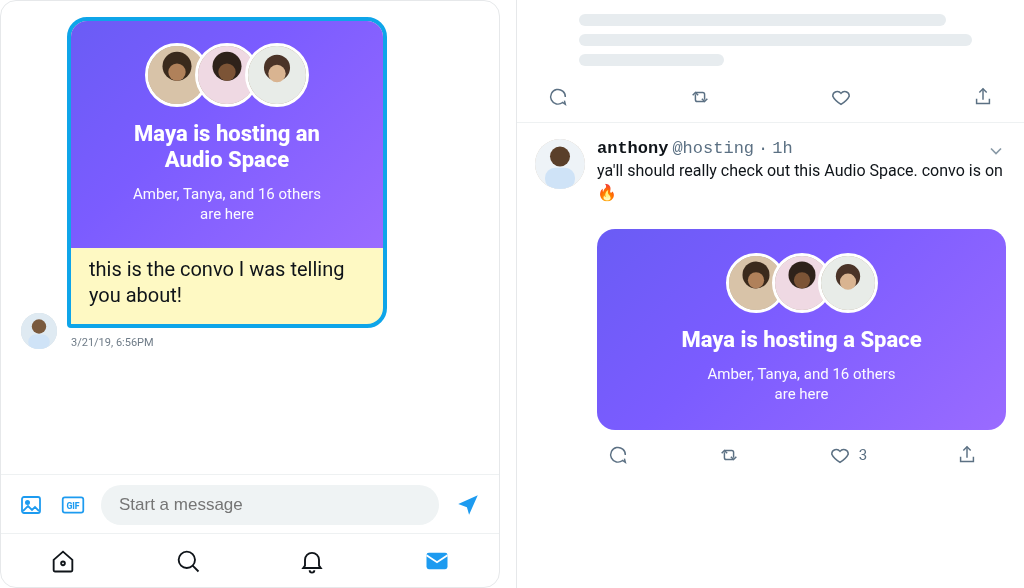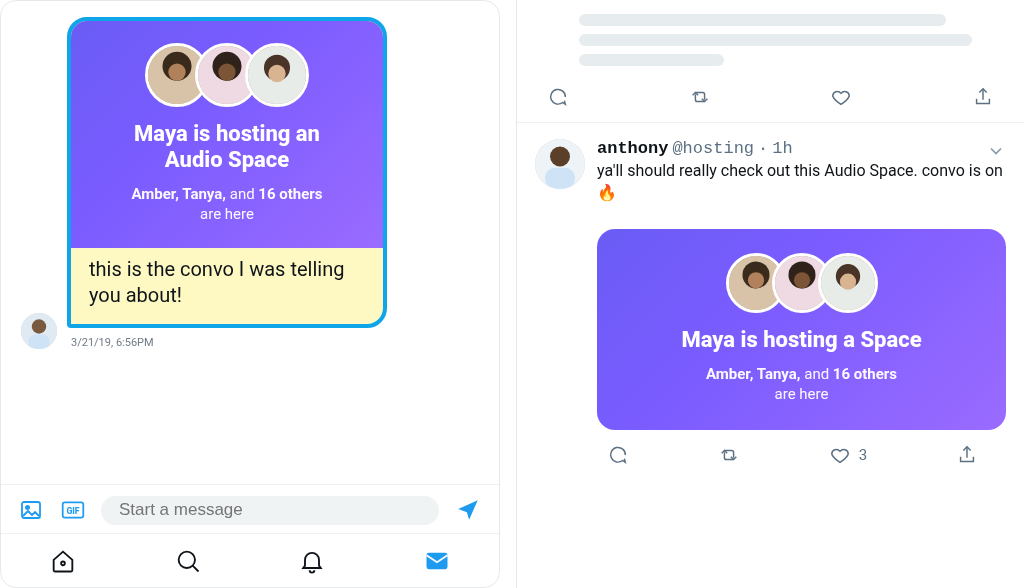--- a/index.html
+++ b/index.html
@@ -14,27 +14,27 @@
   .dm-scroll { flex:1; padding:16px 20px 6px 20px; position:relative; }
   .msg-group { position:relative; padding-left:46px; }
   .msg-avatar { position:absolute; left:0; bottom:0; width:36px; height:36px; border-radius:50%; overflow:hidden; background:#cfd9e0; }
   .bubble { background:#fef9c3; border:4px solid #0ea5e9; border-radius:20px 20px 20px 4px; overflow:hidden; max-width:320px; }
   .space-card { background:linear-gradient(135deg,#6a5cf5 0%,#7b5cff 40%,#9a6bff 100%); color:#fff; padding:22px 22px 24px 22px; text-align:center; }
   .avatar-row { display:flex; justify-content:center; margin-bottom:14px; }
   .avatar-row .av { width:64px; height:64px; border-radius:50%; border:3px solid #fff; background:#b8a890; margin-left:-14px; overflow:hidden; }
   .avatar-row .av:first-child { margin-left:0; }
   .space-title { font-size:22px; font-weight:800; line-height:1.2; margin-bottom:10px; }
   .space-sub { font-size:15px; line-height:1.35; opacity:.97; }
-  .space-sub .b { font-weight:700; }
+  .space-sub .b { font-weight:400; }
   .msg-text { padding:8px 18px 16px 18px; font-size:20px; color:#0f1419; line-height:1.3; }
   .timestamp { font-size:11px; color:#6e7b87; margin-top:8px; padding-left:4px; }
 
   .composer { padding:10px 16px 8px 16px; display:flex; align-items:center; gap:14px; border-top:1px solid #eef1f2; }
   .comp-icon { width:28px; height:28px; display:flex; align-items:center; justify-content:center; color:#c2410c; }
-  .comp-input { flex:1; height:29px; border-radius:20px; background:#eff3f4; border:none; padding:0 18px; font-size:17px; color:#5b7083; outline:none; }
+  .comp-input { flex:1; height:40px; border-radius:20px; background:#eff3f4; border:none; padding:0 18px; font-size:17px; color:#5b7083; outline:none; }
   .send-icon { width:30px; height:30px; color:#1d9bf0; display:flex; align-items:center; justify-content:center; }
 
   .tabbar { display:flex; justify-content:space-around; align-items:center; height:54px; border-top:1px solid #eef1f2; }
   .tab { width:28px; height:28px; color:#0f1419; display:flex; align-items:center; justify-content:center; }
   .tab.active { color:#1d9bf0; }
 
   
   .ghost-tweet { padding:14px 18px 4px 62px; }
   .ghost-line { height:12px; background:#e7ecef; border-radius:6px; margin-bottom:8px; }
   .action-row { display:flex; justify-content:space-between; align-items:center; padding:8px 30px 14px 30px; color:#5b7083; border-bottom:1px solid #eef1f2; }

